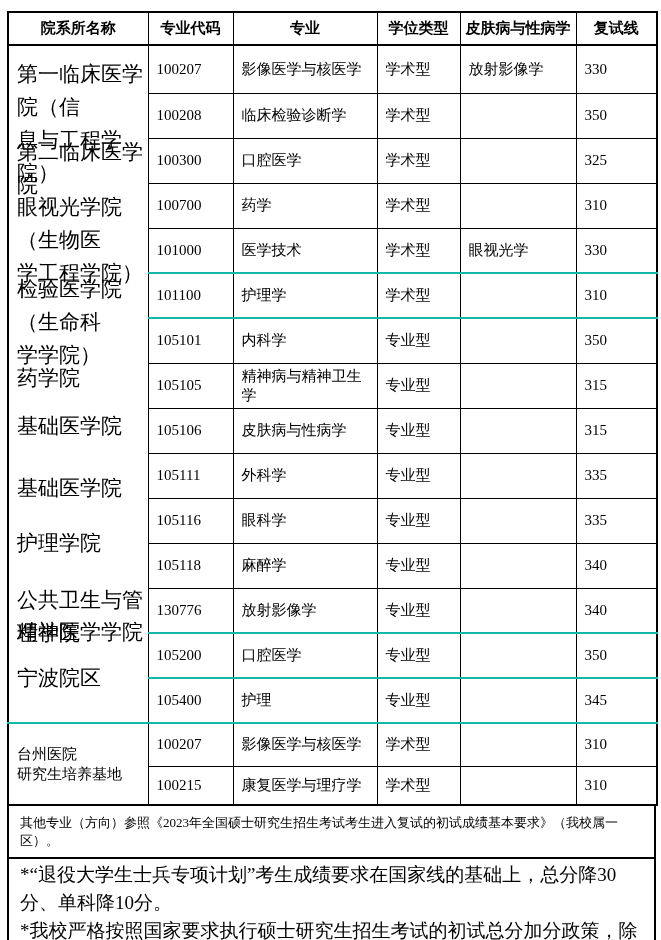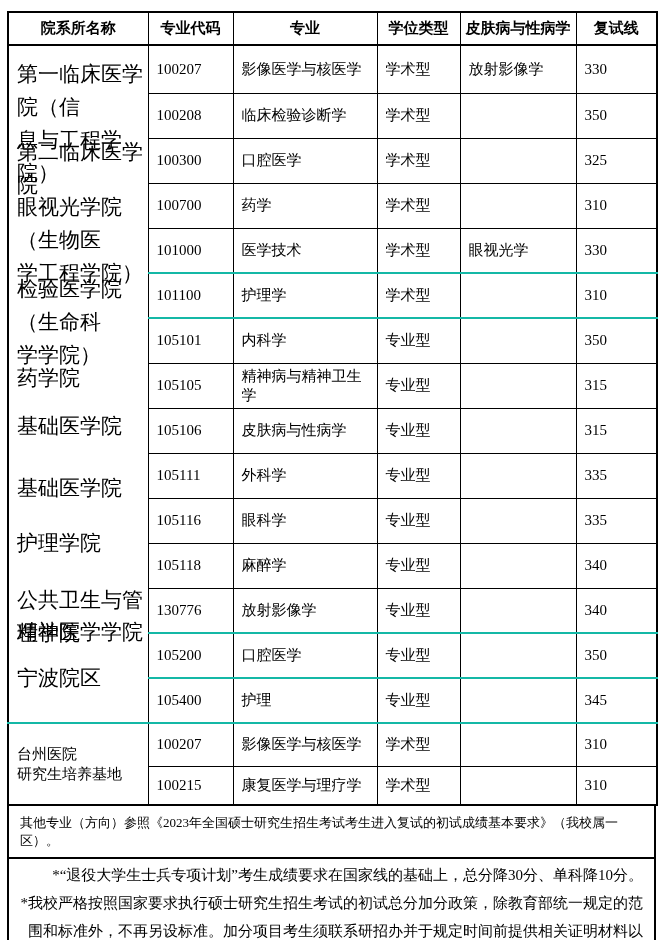--- a/index.html
+++ b/index.html
@@ -68,23 +68,22 @@
   .notes-box {
     width:649px;
     box-sizing:border-box;
     border:2px solid #000;
     margin-top:-2px;
     height:85px;
     padding:2px 11px;
   }
   .notes-box p {
     margin:0;
-    font-size:15px;
+    font-size:19px;
     line-height:28px;
-    text-align:right;
   }
 </style>
 </head>
 <body>
 
 <div class="page">
 
   <table class="score-table">
     <colgroup>
       <col style="width:140px">

